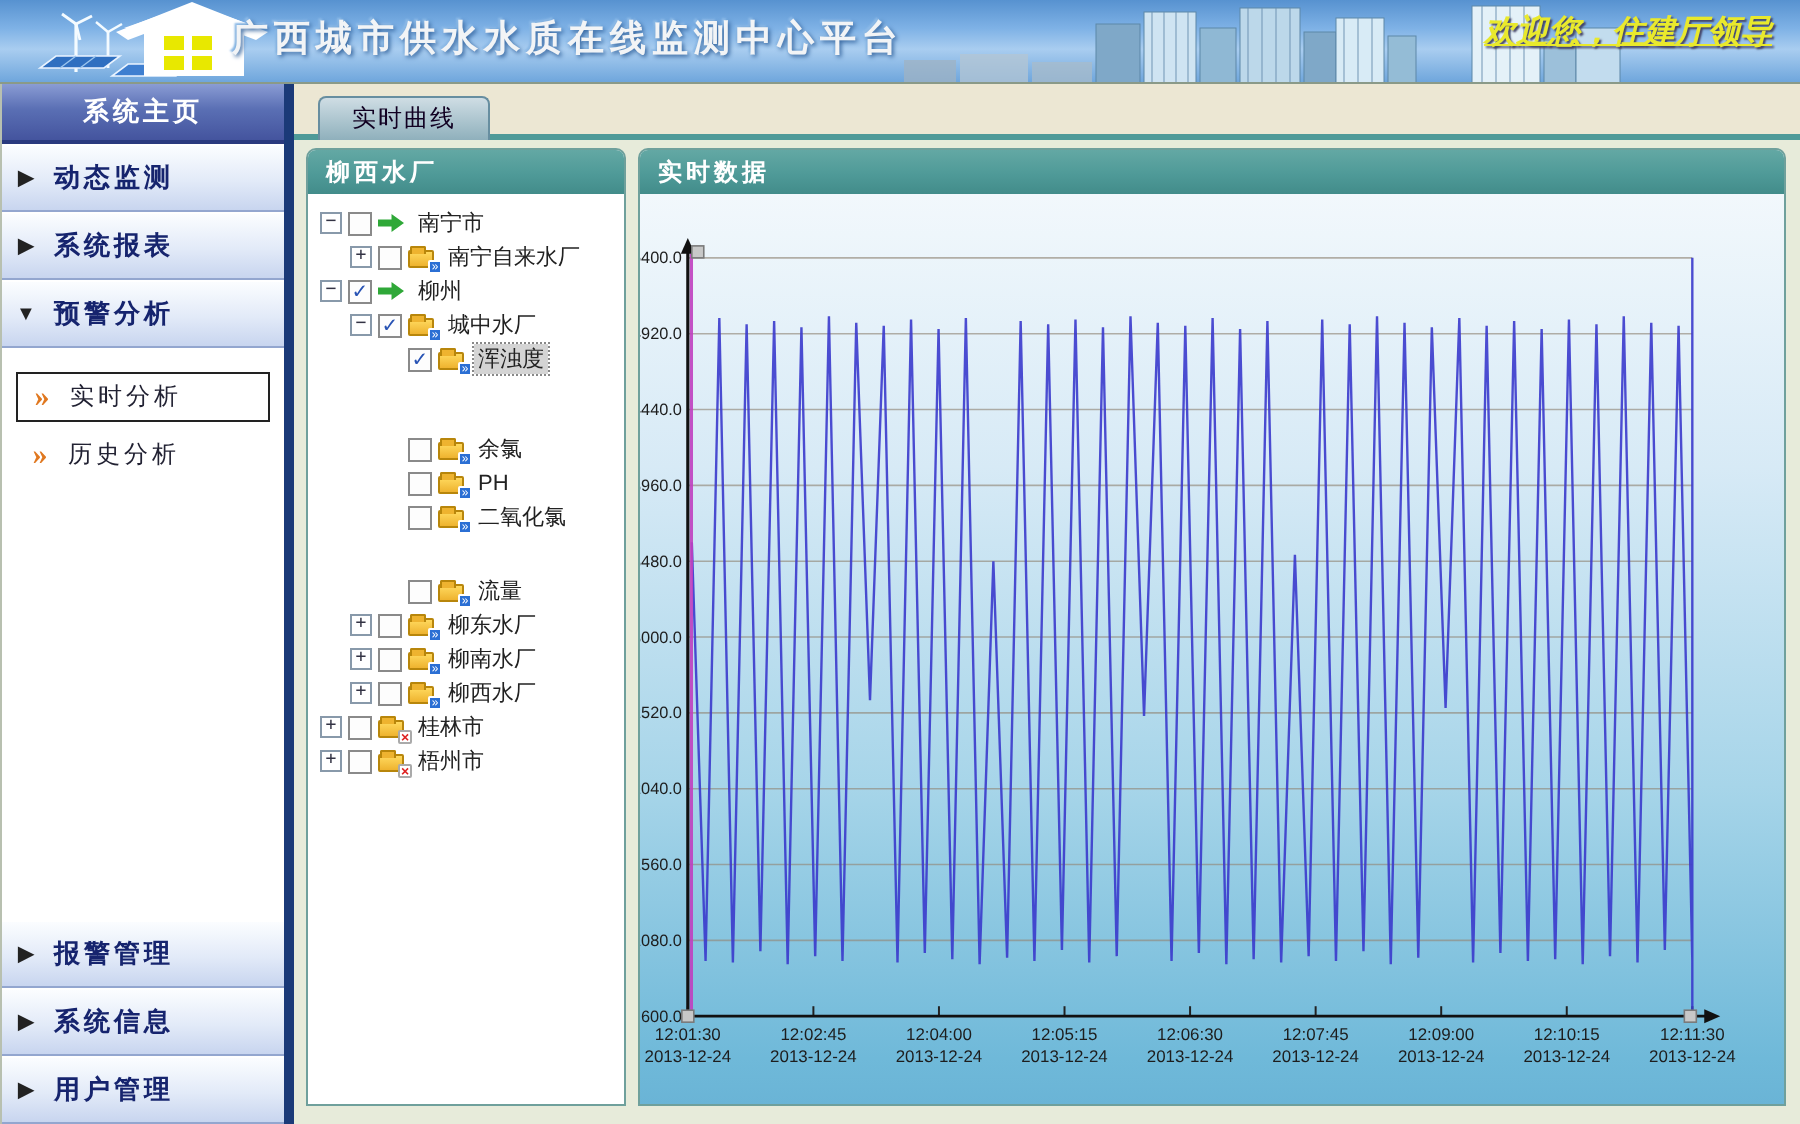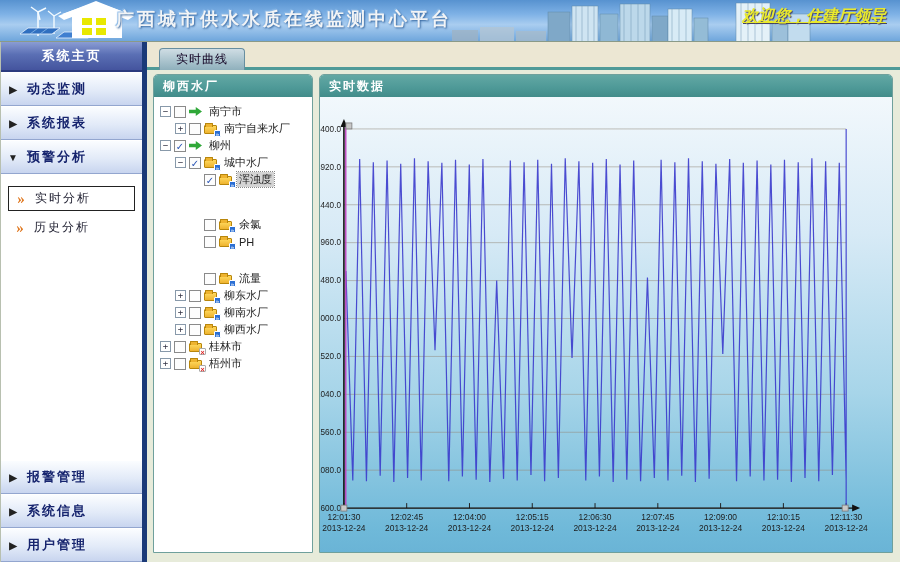--- a/index.html
+++ b/index.html
@@ -255,20 +255,29 @@
               <span class="node-label">余氯</span>
             </div>
             <div class="tree-row" style="padding-left: 34px;">
               <span class="expander none"></span>
               <span class="cbx"></span>
               <span class="node-icon">
                 <span class="icon-folder"></span>
                 <span class="badge-arrow">»</span>
               </span>
               <span class="node-label">PH</span>
+            </div>
+            <div class="tree-row" style="padding-left: 34px;">
+              <span class="expander none"></span>
+              <span class="cbx"></span>
+              <span class="node-icon">
+                <span class="icon-folder"></span>
+                <span class="badge-arrow">»</span>
+              </span>
+              <span class="node-label">二氧化氯</span>
             </div>
             <div class="tree-row" style="padding-left: 34px; margin-top: 20px;">
               <span class="expander none"></span>
               <span class="cbx"></span>
               <span class="node-icon">
                 <span class="icon-folder"></span>
                 <span class="badge-arrow">»</span>
               </span>
               <span class="node-label">流量</span>
             </div>

